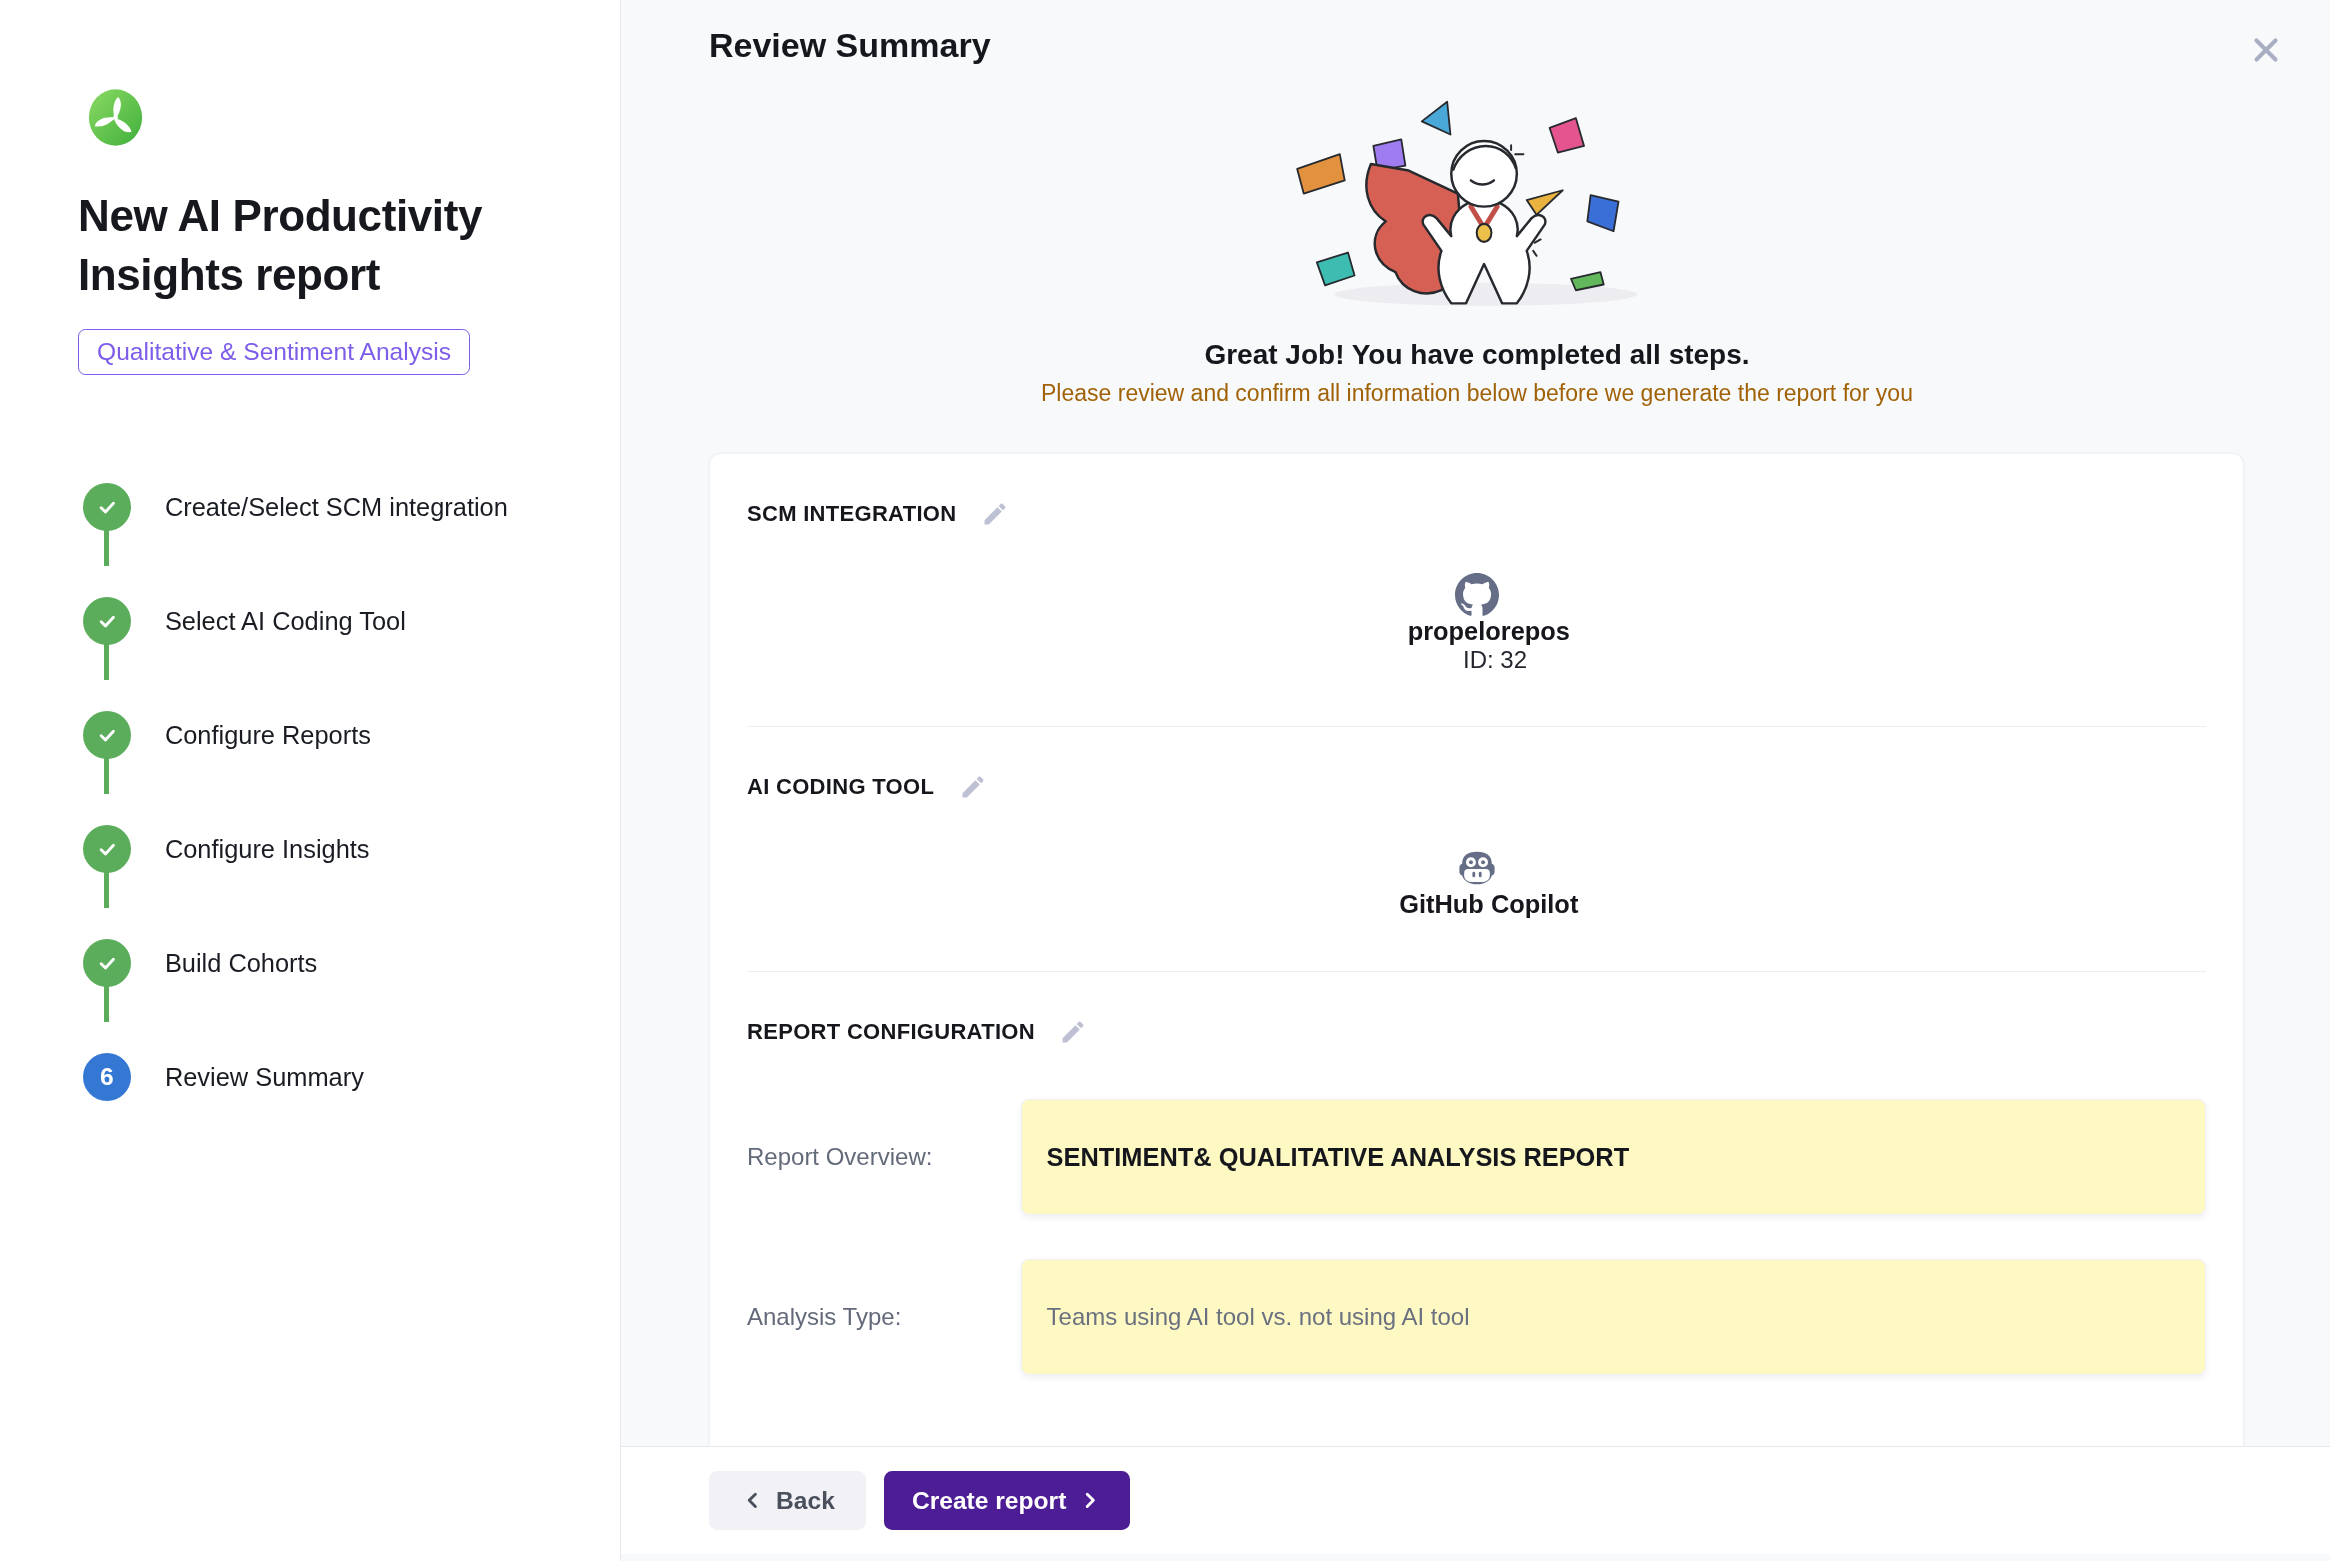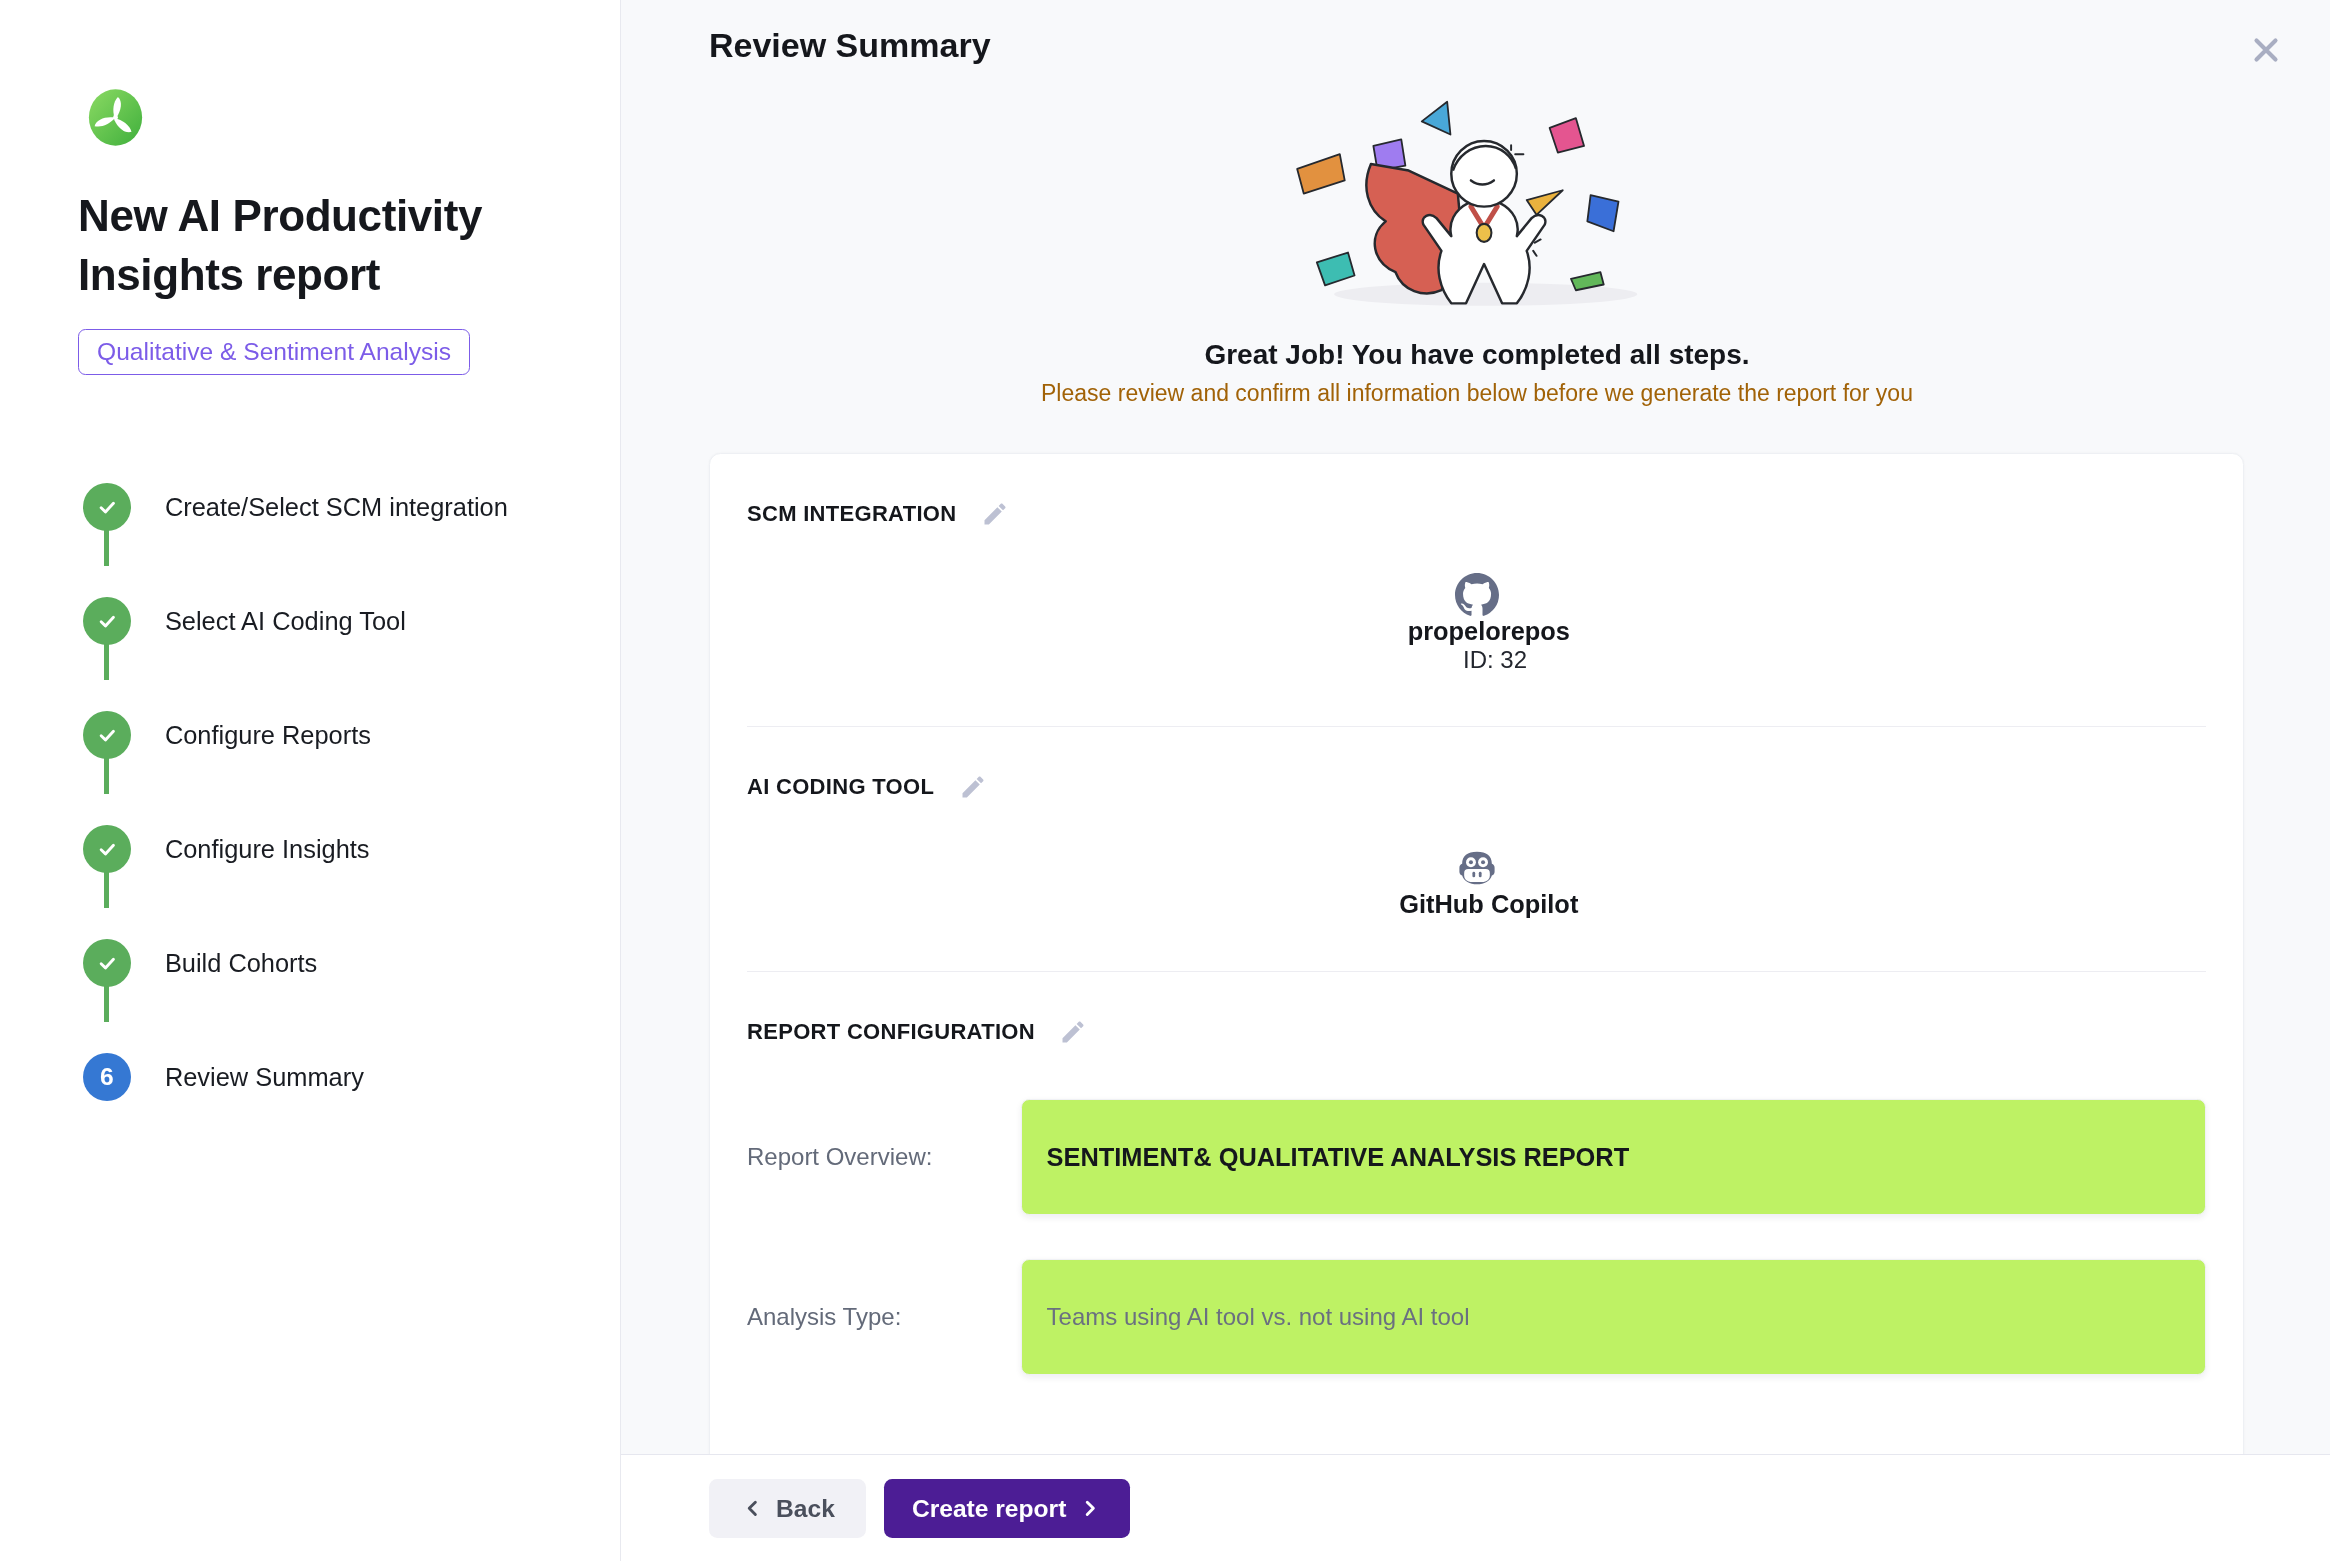--- a/index.html
+++ b/index.html
@@ -49,28 +49,28 @@
               display:flex; align-items:center; justify-content:center; }
   .integration-row { display:flex; align-items:center; margin-top:43px; padding-bottom:52px;flex-direction:column; }
   .integration-name { margin-left:24.6px; font-size:25.4px; font-weight:bold; color:#15171c; }
   .integration-id { margin-left:37px; font-size:24px; color:#23262e; }
   .divider { border:none; border-top:0.8px solid #ededf2; margin:0 37px; }
 
   .config-rows { margin-top:51px; }
   .config-row { display:flex; align-items:center; }
   .config-row + .config-row { margin-top:44px; }
   .config-label { width:274px; flex-shrink:0; font-size:24px; color:#636a79; }
-  .value-box { flex:1; height:116px; background:#bef264; border:0.8px solid #f0f1f5; border-radius:8.2px;
+  .value-box { flex:1; height:116px; background:#fef9c3; border:0.8px solid #f0f1f5; border-radius:8.2px;
                box-shadow:0 2.5px 6.6px rgba(25,30,50,0.07); display:flex; align-items:center; padding:0 24.6px; }
   .value-strong { font-size:25.4px; font-weight:bold; color:#15171c; }
   .value-plain  { font-size:24px; color:#6a7080; }
   .config-bottom-pad { height:98px; }
   .card-tail { height:74px; }
 
-  .footer { position:absolute; left:0; right:0; bottom:0; height:108px; background:#ffffff;
+  .footer { position:absolute; left:0; right:0; bottom:8px; height:108px; background:#ffffff;
             border-top:0.8px solid #e6e7ef; display:flex; align-items:center; padding-left:88px; gap:18px; }
   .btn { display:inline-flex; align-items:center; justify-content:center; gap:11.5px; height:59px;
          border:none; border-radius:8.2px; font-size:24.6px; font-weight:600; cursor:pointer;
          font-family:"Liberation Sans","DejaVu Sans",sans-serif; }
   .btn-back { background:#f1f1f6; color:#4a4f5c; padding:0 31px; }
   .btn-create { background:#4c1d95; color:#ffffff; padding:0 28px; }
 </style>
 </head>
 <body>
 

